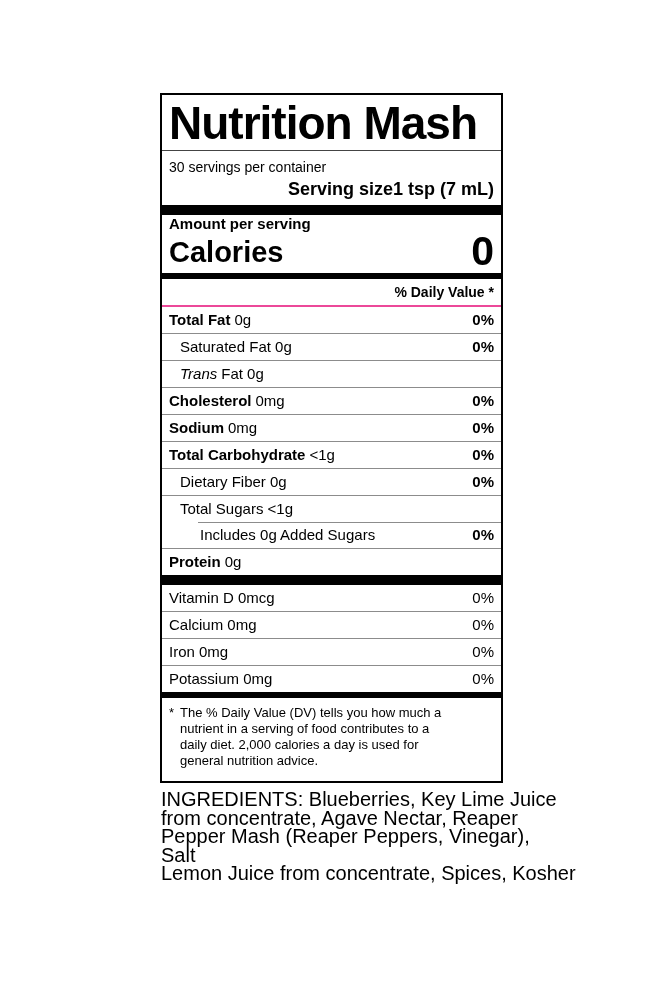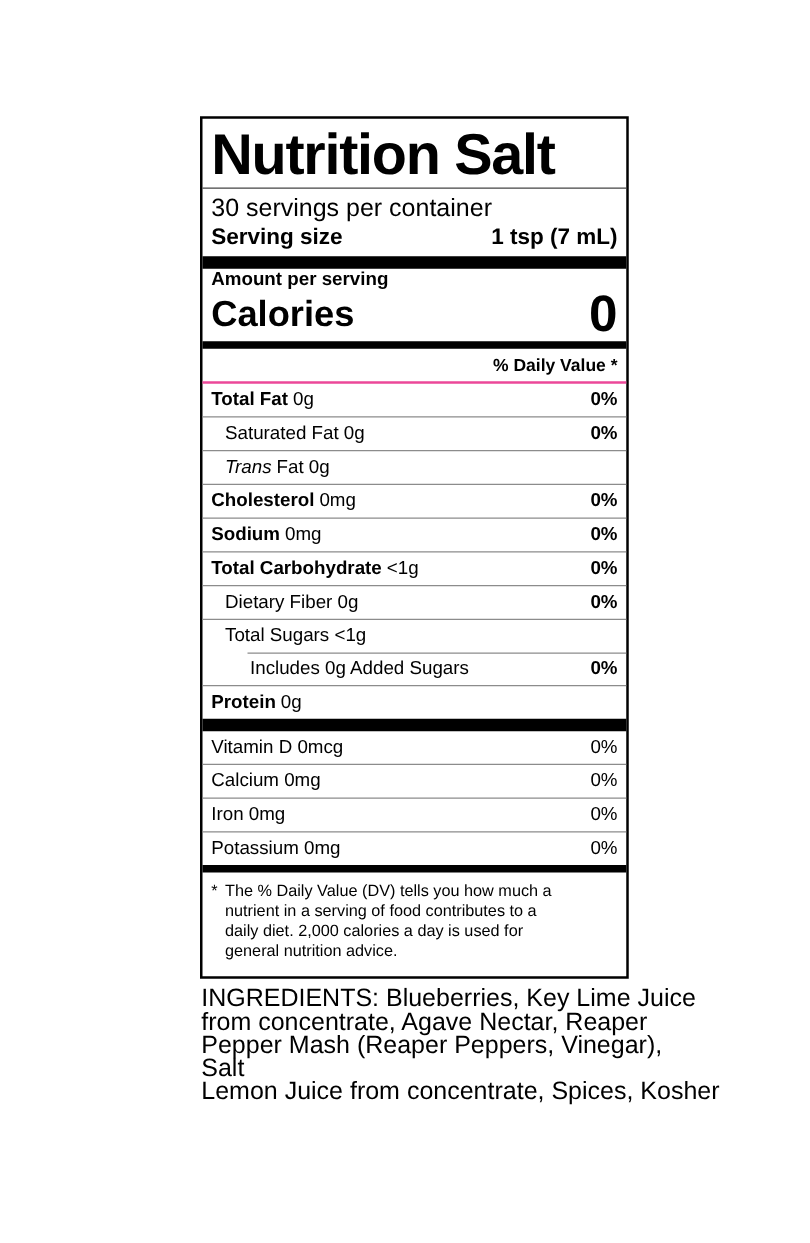--- a/index.html
+++ b/index.html
@@ -35,27 +35,27 @@
     font-size: 46px;
     font-weight: 900;
     letter-spacing: -1px;
     line-height: 48px;
     padding: 4px 7px 3px 7px;
     white-space: nowrap;
   }
   .title-rule { border-top: 1px solid #444444; }
 
   .nf-servings {
-    font-size: 20px;
+    font-size: 14px;
     line-height: 22px;
     margin-top: 5px;
   }
   .nf-serving-size {
     display: flex;
-    justify-content: space-between;
+    justify-content: flex-end;
     font-size: 18px;
     font-weight: bold;
     line-height: 22px;
     margin-bottom: 5px;
   }
 
   .bar-thick { height: 10px; background: #000000; }
   .bar-med   { height: 6px;  background: #000000; }
 
   .nf-aps {
@@ -128,21 +128,21 @@
   }
   .ing-line { white-space: nowrap; }
 </style>
 </head>
 <body>
 
 <div class="screen">
 
   <div class="nf-label">
 
-    <div class="nf-title">Nutrition Salt</div>
+    <div class="nf-title">Nutrition Mash</div>
     <div class="title-rule"></div>
 
     <div class="nf-servings pad">30 servings per container</div>
     <div class="nf-serving-size pad">
       <span>Serving size</span>
       <span>1 tsp (7 mL)</span>
     </div>
 
     <div class="bar-thick"></div>
 

